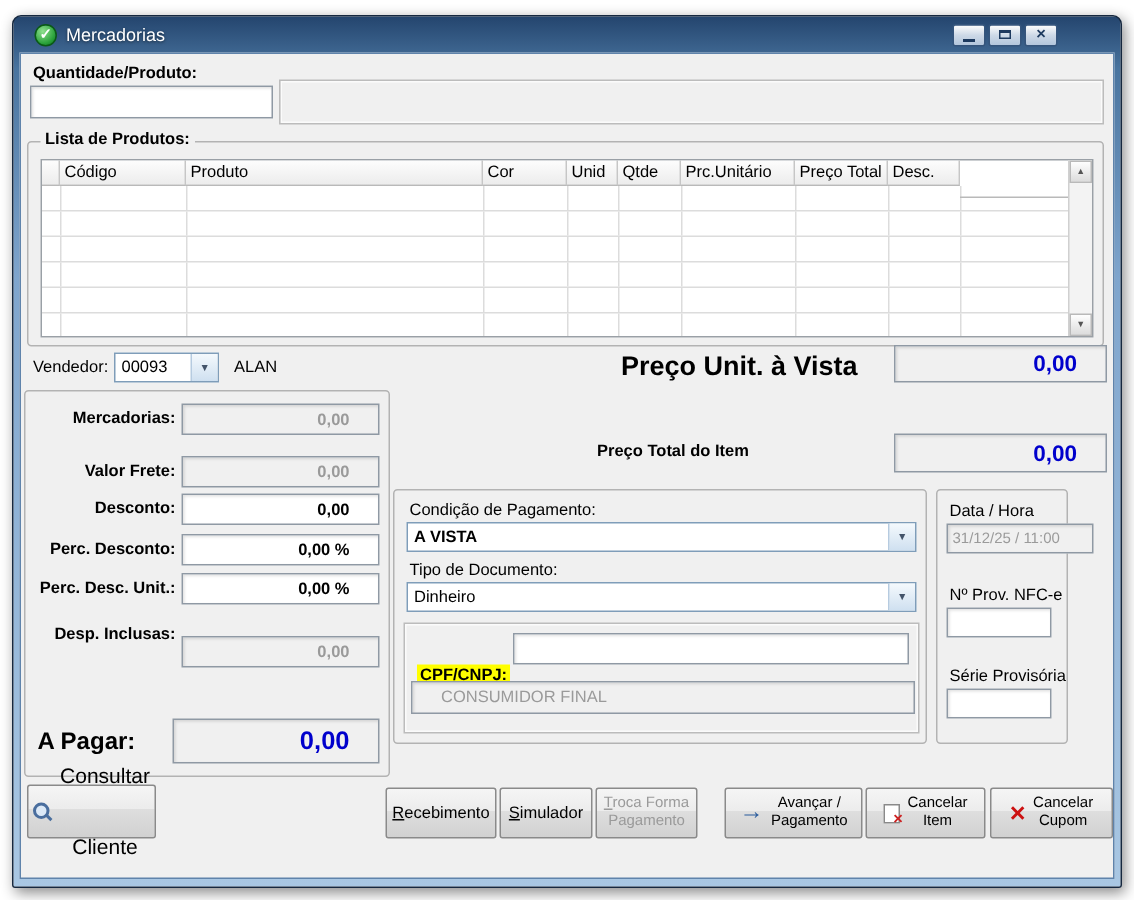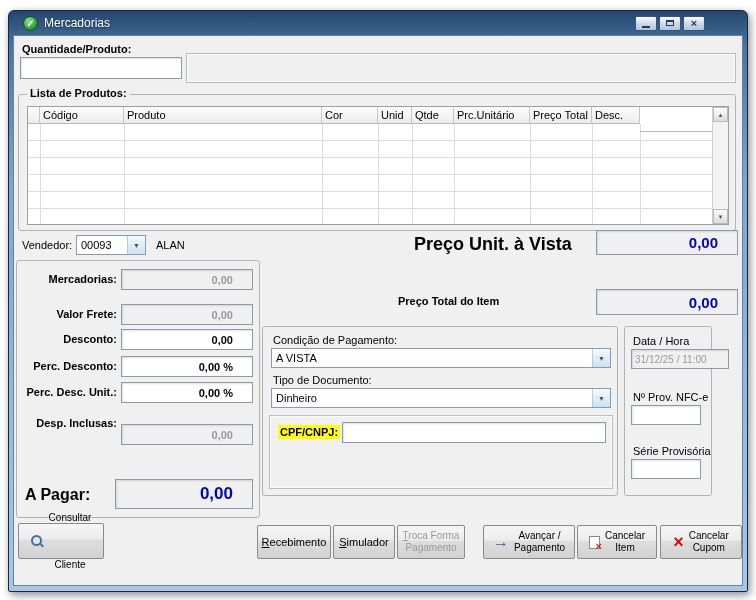--- a/index.html
+++ b/index.html
@@ -88,21 +88,21 @@
   .sb-up{top:0;} .sb-down{bottom:0;}
   
   .btn{
     border:1px solid #8a8a8a;border-radius:2px;
     background:linear-gradient(#f5f5f5 0%,#ececec 45%,#dedede 46%,#d1d1d1 100%);
     display:flex;align-items:center;justify-content:center;gap:5px;
     font-size:11px;cursor:default;
   }
   .btn .lines{display:flex;flex-direction:column;align-items:center;font-size:10px;line-height:12px;}
   .btn.small-text{font-size:9px;}
-  .btn.small-text .lines{font-size:10px;line-height:11px;gap:36px;}
+  .btn.small-text .lines{font-size:14px;line-height:11px;gap:36px;}
   .btn.dis{color:#9a9a9a;}
   .mnemonic{display:block;}
   .mnemonic::first-letter{text-decoration:underline;}
   .btn-icon{display:flex;align-items:center;justify-content:center;}
   .mini-mag{position:relative;width:13px;height:13px;}
   .mini-mag::before{content:"";position:absolute;left:0;top:0;width:7px;height:7px;border:2px solid #4a6e9e;border-radius:50%;background:#dce9f7;}
   .mini-mag::after{content:"";position:absolute;left:8px;top:9px;width:5px;height:2px;background:#4a6e9e;transform:rotate(45deg);}
   .arrow-icon{color:#2e5f9e;font-size:16px;font-weight:bold;}
   .doc-icon{position:relative;width:11px;height:13px;background:#fff;border:1px solid #8a8a8a;box-sizing:border-box;}
   .doc-icon::after{content:"×";position:absolute;right:-3px;bottom:-4px;color:#cc2222;font-weight:bold;font-size:11px;}
@@ -195,32 +195,33 @@
 
       <div class="abs lbl b" style="left:8px;top:225px;font-size:16px;">A Pagar:</div>
       <div class="abs field rt blue-big" style="left:98px;top:218px;width:138px;height:30px;">0,00</div>
     </div>
 
     <div class="abs lbl b" style="left:384px;top:259px;font-size:11px;">Preço Total do Item</div>
     <div class="abs field rt blue" style="left:582px;top:253px;width:142px;height:26px;">0,00</div>
 
     <div class="abs groupbox" style="left:248px;top:290px;width:356px;height:170px;">
       <div class="abs lbl" style="left:10px;top:7px;">Condição de Pagamento:</div>
-      <div class="abs combo" style="left:8px;top:21px;width:340px;height:20px;">
+      <div class="abs combo" style="left:8px;top:21px;width:340px;height:20px;font-weight:bold;">
         <span class="combo-text">A VISTA</span>
         <span class="combo-btn">▼</span>
       </div>
       <div class="abs lbl" style="left:10px;top:47px;">Tipo de Documento:</div>
       <div class="abs combo" style="left:8px;top:61px;width:340px;height:20px;">
         <span class="combo-text">Dinheiro</span>
         <span class="combo-btn">▼</span>
       </div>
       <div class="abs panel-etched" style="left:6px;top:88px;width:344px;height:74px;">
-        <span class="abs hl-yellow" style="left:8px;top:9px;">CPF/CNPJ:</span>
+        <span class="abs hl-yellow" style="left:8px;top:27px;">CPF/CNPJ:</span>
         <input class="abs field" style="left: 72px; top: 6px; width: 264px; height: 21px;" type="text" value="">
+        <div class="abs field dis" style="left:4px;top:38px;width:336px;height:22px;">CONSUMIDOR FINAL</div>
       </div>
     </div>
 
     <div class="abs groupbox" style="left:610px;top:290px;width:88px;height:170px;">
       <div class="abs lbl" style="left:8px;top:8px;">Data / Hora</div>
       <div class="abs field dis" style="left:6px;top:22px;width:98px;height:20px;font-size:10px;padding:0 3px;">31/12/25 / 11:00</div>
 
       <div class="abs lbl" style="left:8px;top:64px;">Nº Prov. NFC-e</div>
       <div class="abs field" style="left:6px;top:78px;width:70px;height:20px;"></div>
 

